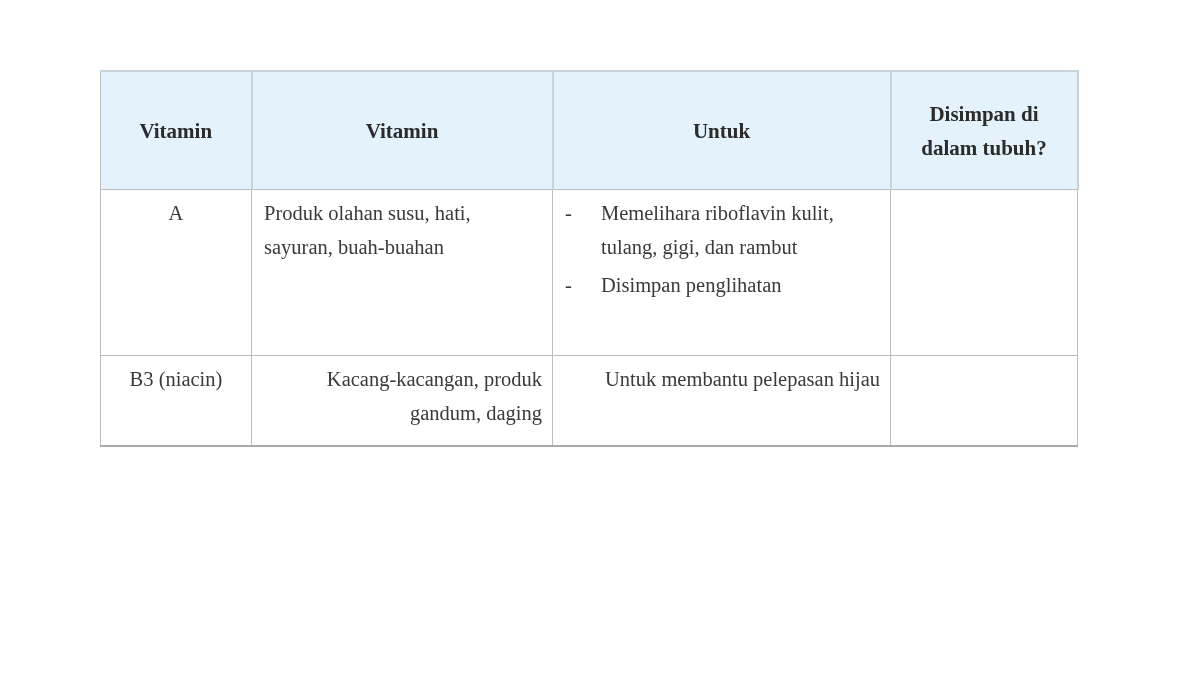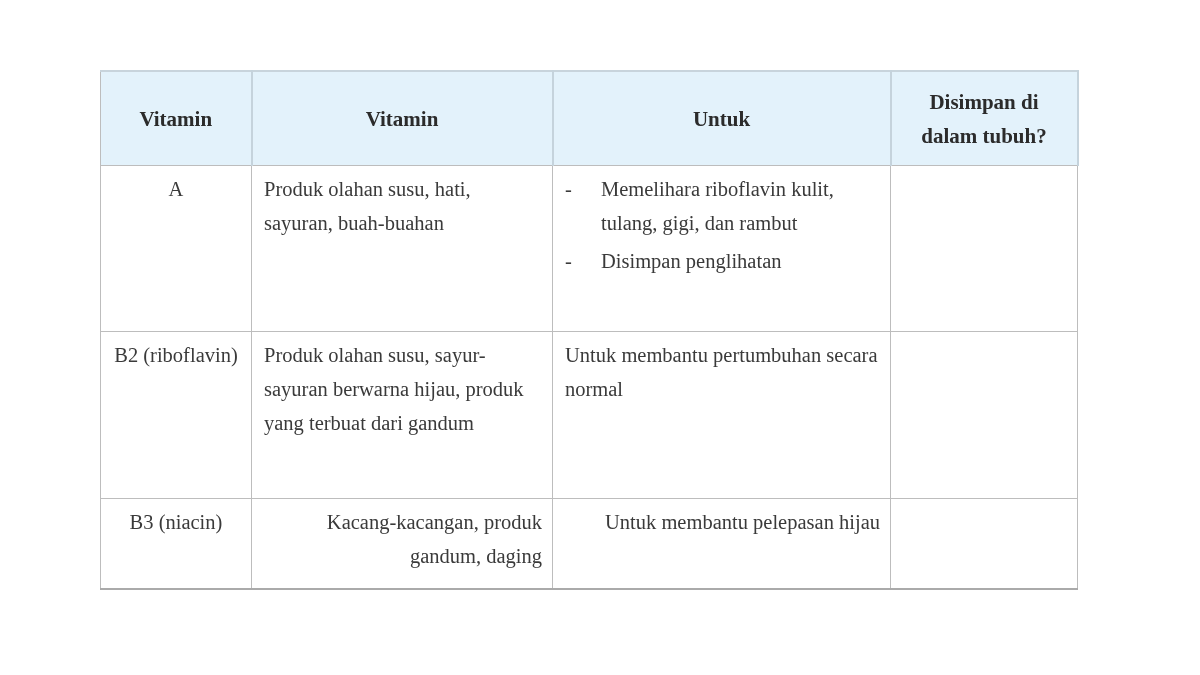--- a/index.html
+++ b/index.html
@@ -87,47 +87,41 @@
       <col class="c1">
         <col class="c2">
         <col class="c3">
         <col class="c4">
     </colgroup>
     <thead>
       <tr>
         <th>Vitamin</th>
         <th>Vitamin</th>
         <th>Untuk</th>
-        <th style="padding:0 14px;font-family:Liberation Serif, serif;">Disimpan di dalam tubuh?</th>
+        <th style="padding:12px 14px;font-family:Liberation Serif, serif;">Disimpan di dalam tubuh?</th>
       </tr>
     </thead>
     <tbody>
       <tr class="row-a">
         <td class="vit-name">A</td>
         <td>Produk olahan susu, hati, sayuran, buah-buahan</td>
         <td>
           <ul class="func-list">
             <li>
               <span class="dash">-</span>
               <span>Memelihara riboflavin kulit, tulang, gigi, dan rambut</span>
             </li>
             <li>
               <span class="dash">-</span>
               <span>Disimpan penglihatan</span>
             </li>
           </ul>
         </td>
         <td></td>
       </tr>
-      <tr class="row-b2">
-        <td class="vit-name">B2 (riboflavin)</td>
-        <td>Produk olahan susu, sayur-sayuran berwarna hijau, produk yang terbuat dari gandum</td>
-        <td>Untuk membantu pertumbuhan secara normal</td>
-        <td></td>
-      </tr>
       <tr class="row-b3">
         <td class="vit-name">B3 (niacin)</td>
         <td>Kacang-kacangan, produk gandum, daging</td>
         <td>Untuk membantu pelepasan hijau</td>
         <td></td>
       </tr>
     </tbody>
   </table>
 </div>
 

